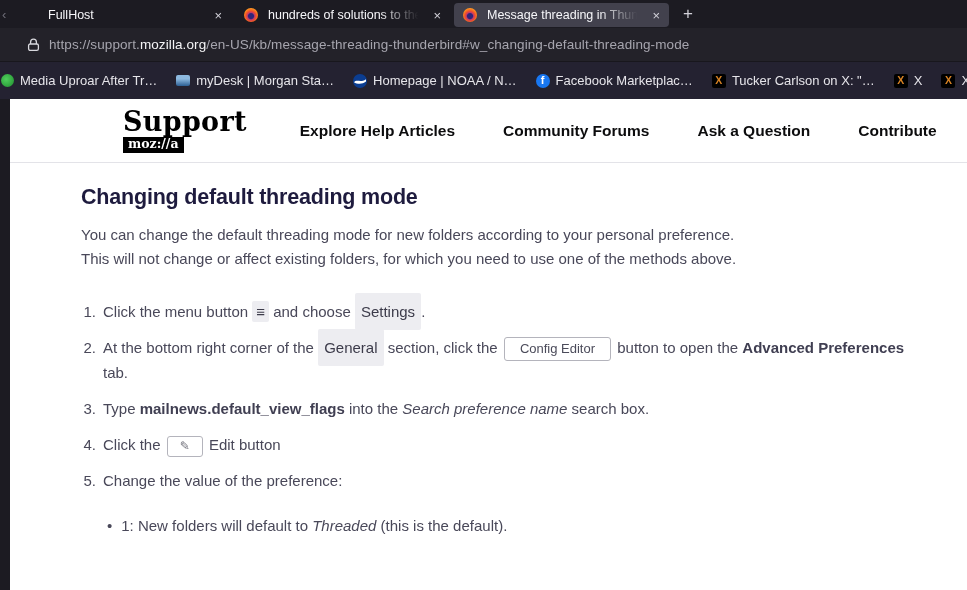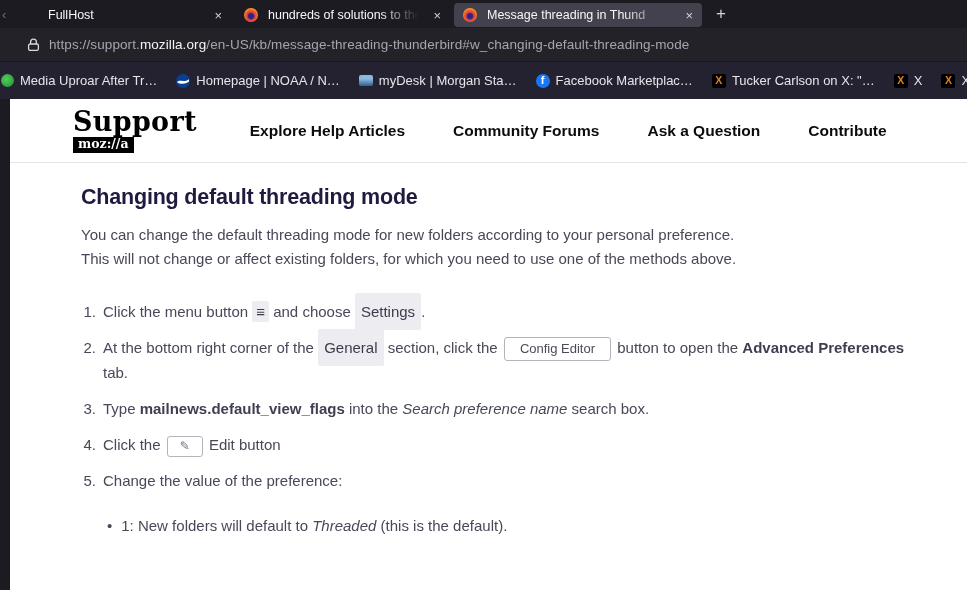--- a/index.html
+++ b/index.html
@@ -4,21 +4,21 @@
 <style>
   * { box-sizing: border-box; margin: 0; padding: 0; }
   html,body { width:967px; height:590px; overflow:hidden; }
   body { font-family:"Liberation Sans", sans-serif; background:#1c1b22; position:relative; }
 
   
   .tabbar { height:28px; background:#1c1b22; display:flex; align-items:center; padding-left:2px; }
   .tab-scroll { width:12px; color:#6d6c77; font-size:13px; text-align:left; flex:none; }
   .tab { display:flex; align-items:center; gap:10px; width:215px; height:24px; margin:2px 2px 0 2px;
          padding:0 9px; border-radius:4px; color:#f7f7fa; font-size:12.5px; flex:none; cursor:default; }
-  .tab.active { background:#42414d; width:248px; }
+  .tab.active { background:#42414d; width:215px; }
   .tab .tab-title { flex:1; white-space:nowrap; overflow:hidden; }
   .tab .tab-title.fade { -webkit-mask-image:linear-gradient(to right,#000 72%,transparent 97%);
                          mask-image:linear-gradient(to right,#000 72%,transparent 97%); }
   .tab-close { color:#d3d2da; font-size:13px; line-height:1; flex:none; }
   .newtab { color:#d3d2da; font-size:17px; margin-left:12px; }
 
   .ico { flex:none; display:inline-grid; place-items:center; }
   .fullhost-icon { width:13px; height:13px; display:grid; grid-template-columns:6px 6px; grid-template-rows:6px 6px; gap:1px; }
   .fullhost-icon i { display:block; }
   .fullhost-icon i:nth-child(1){ background:#1e63b0; border-radius:1px;}
@@ -42,21 +42,21 @@
   .mydesk-icon { width:14px; height:11px; border-radius:2px; background:linear-gradient(180deg,#8db9e0 0 35%,#2c5f94); }
   .fb-icon { width:14px; height:14px; border-radius:50%; background:#1877f2; color:#fff; font-size:11px; font-weight:bold; }
   .fb-icon::before { content:"f"; line-height:1; }
   .x-icon { width:14px; height:14px; border-radius:2px; background:#000; color:#d98324; font-size:10.5px; font-weight:bold; }
   .x-icon::before { content:"X"; line-height:1; }
 
   
   .content { position:absolute; top:99px; left:0; right:0; bottom:0; background:#1c1b22; }
   .page { position:absolute; left:10px; top:0; right:0; bottom:0; background:#ffffff; overflow:hidden; }
 
-  .site-header { height:64px; display:flex; align-items:center; padding-left:63px; border-bottom:1px solid #e3e3e8; background:#fff; }
+  .site-header { height:64px; display:flex; align-items:center; padding-left:113px; border-bottom:1px solid #e3e3e8; background:#fff; }
   .logo { line-height:1; }
   .logo-title { font-family:"DejaVu Serif", serif; font-weight:bold; font-size:27px; color:#000; letter-spacing:0.3px; }
   .logo-sub { display:inline-block; background:#000; color:#fff; font-family:"DejaVu Serif", serif;
               font-weight:bold; font-size:12.5px; padding:1px 5px 2px; margin-top:1px; }
   .nav { display:flex; gap:48px; margin-left:53px; font-weight:bold; font-size:15.5px; color:#0c0c0d; }
   .nav span { cursor:pointer; }
 
   .article { padding:11px 40px 0 71px; color:#494859; font-size:15px; }
   .article h1 { font-size:21.5px; font-weight:bold; color:#1e1b3e; letter-spacing:-0.2px; margin:11px 0 13px; }
   .intro-line { line-height:24px; }
@@ -118,31 +118,31 @@
       </span>
     <span class="urltext"><span>https://support.</span><span class="domain">mozilla.org</span><span>/en-US/kb/message-threading-thunderbird#w_changing-default-threading-mode</span></span>
   </div>
 
   <div class="bookmarks">
     <div class="bm">
         <span class="ico green-dot-icon"></span>
         <span>Media Uproar After Tr…</span>
       </div>
     <div class="bm">
+        <span class="ico mydesk-icon"></span>
+        <span>myDesk | Morgan Sta…</span>
+      </div>
+    <div class="bm">
         <span class="ico">
           <svg width="14" height="14" viewBox="0 0 14 14">
             <circle cx="7" cy="7" r="7" fill="#0b3d91"></circle>
             <path d="M1 8.2 C4 4.6, 7 9.2, 13 5.2 L13 7.6 C9 10.8, 4 10.2, 1 8.2 Z" fill="#ffffff"></path>
           </svg>
         </span>
         <span>Homepage | NOAA / N…</span>
-      </div>
-    <div class="bm">
-        <span class="ico mydesk-icon"></span>
-        <span>myDesk | Morgan Sta…</span>
       </div>
     <div class="bm">
         <span class="ico fb-icon"></span>
         <span>Facebook Marketplac…</span>
       </div>
     <div class="bm">
         <span class="ico x-icon"></span>
         <span>Tucker Carlson on X: "…</span>
       </div>
     <div class="bm">

